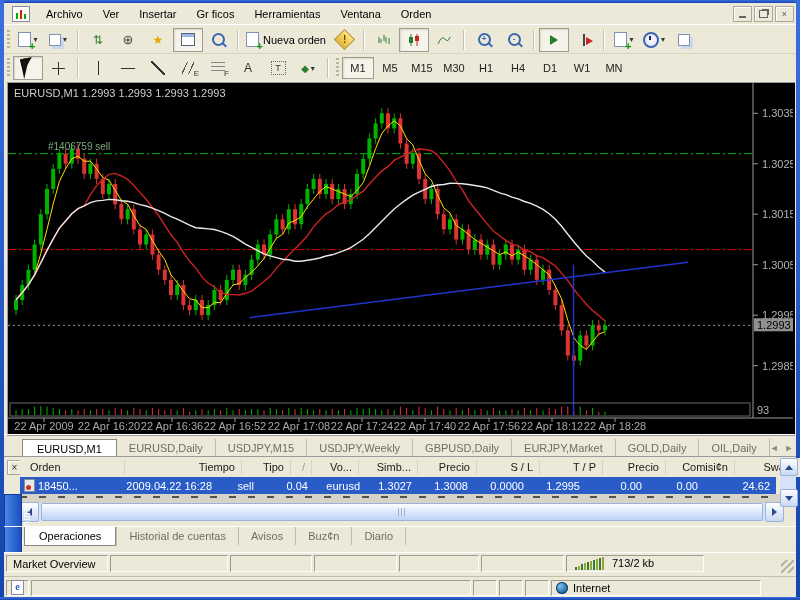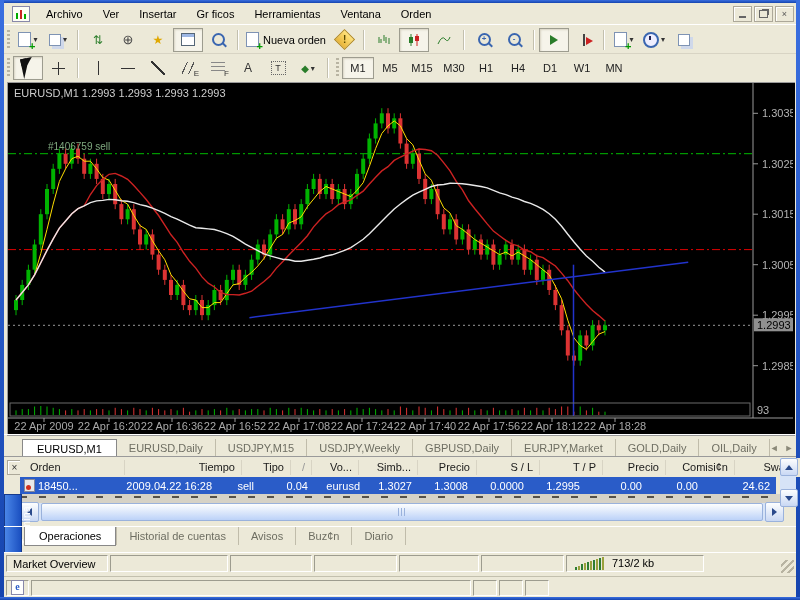--- a/index.html
+++ b/index.html
@@ -751,15 +751,19 @@
   </div>
 
   <div id="iebar">
     <span class="iecell">
         <span class="ie-doc">e</span>
       </span>
     <span class="iecell" style="width:440px"></span>
     <span class="iecell" style="width:24px"></span>
     <span class="iecell" style="width:24px"></span>
     <span class="iecell" style="width:24px"></span>
+    <span class="iecell" style="width:210px">
+      <span class="globe"></span>
+      <span>Internet</span>
+    </span>
   </div>
 
 </div>
 
 </body></html>

